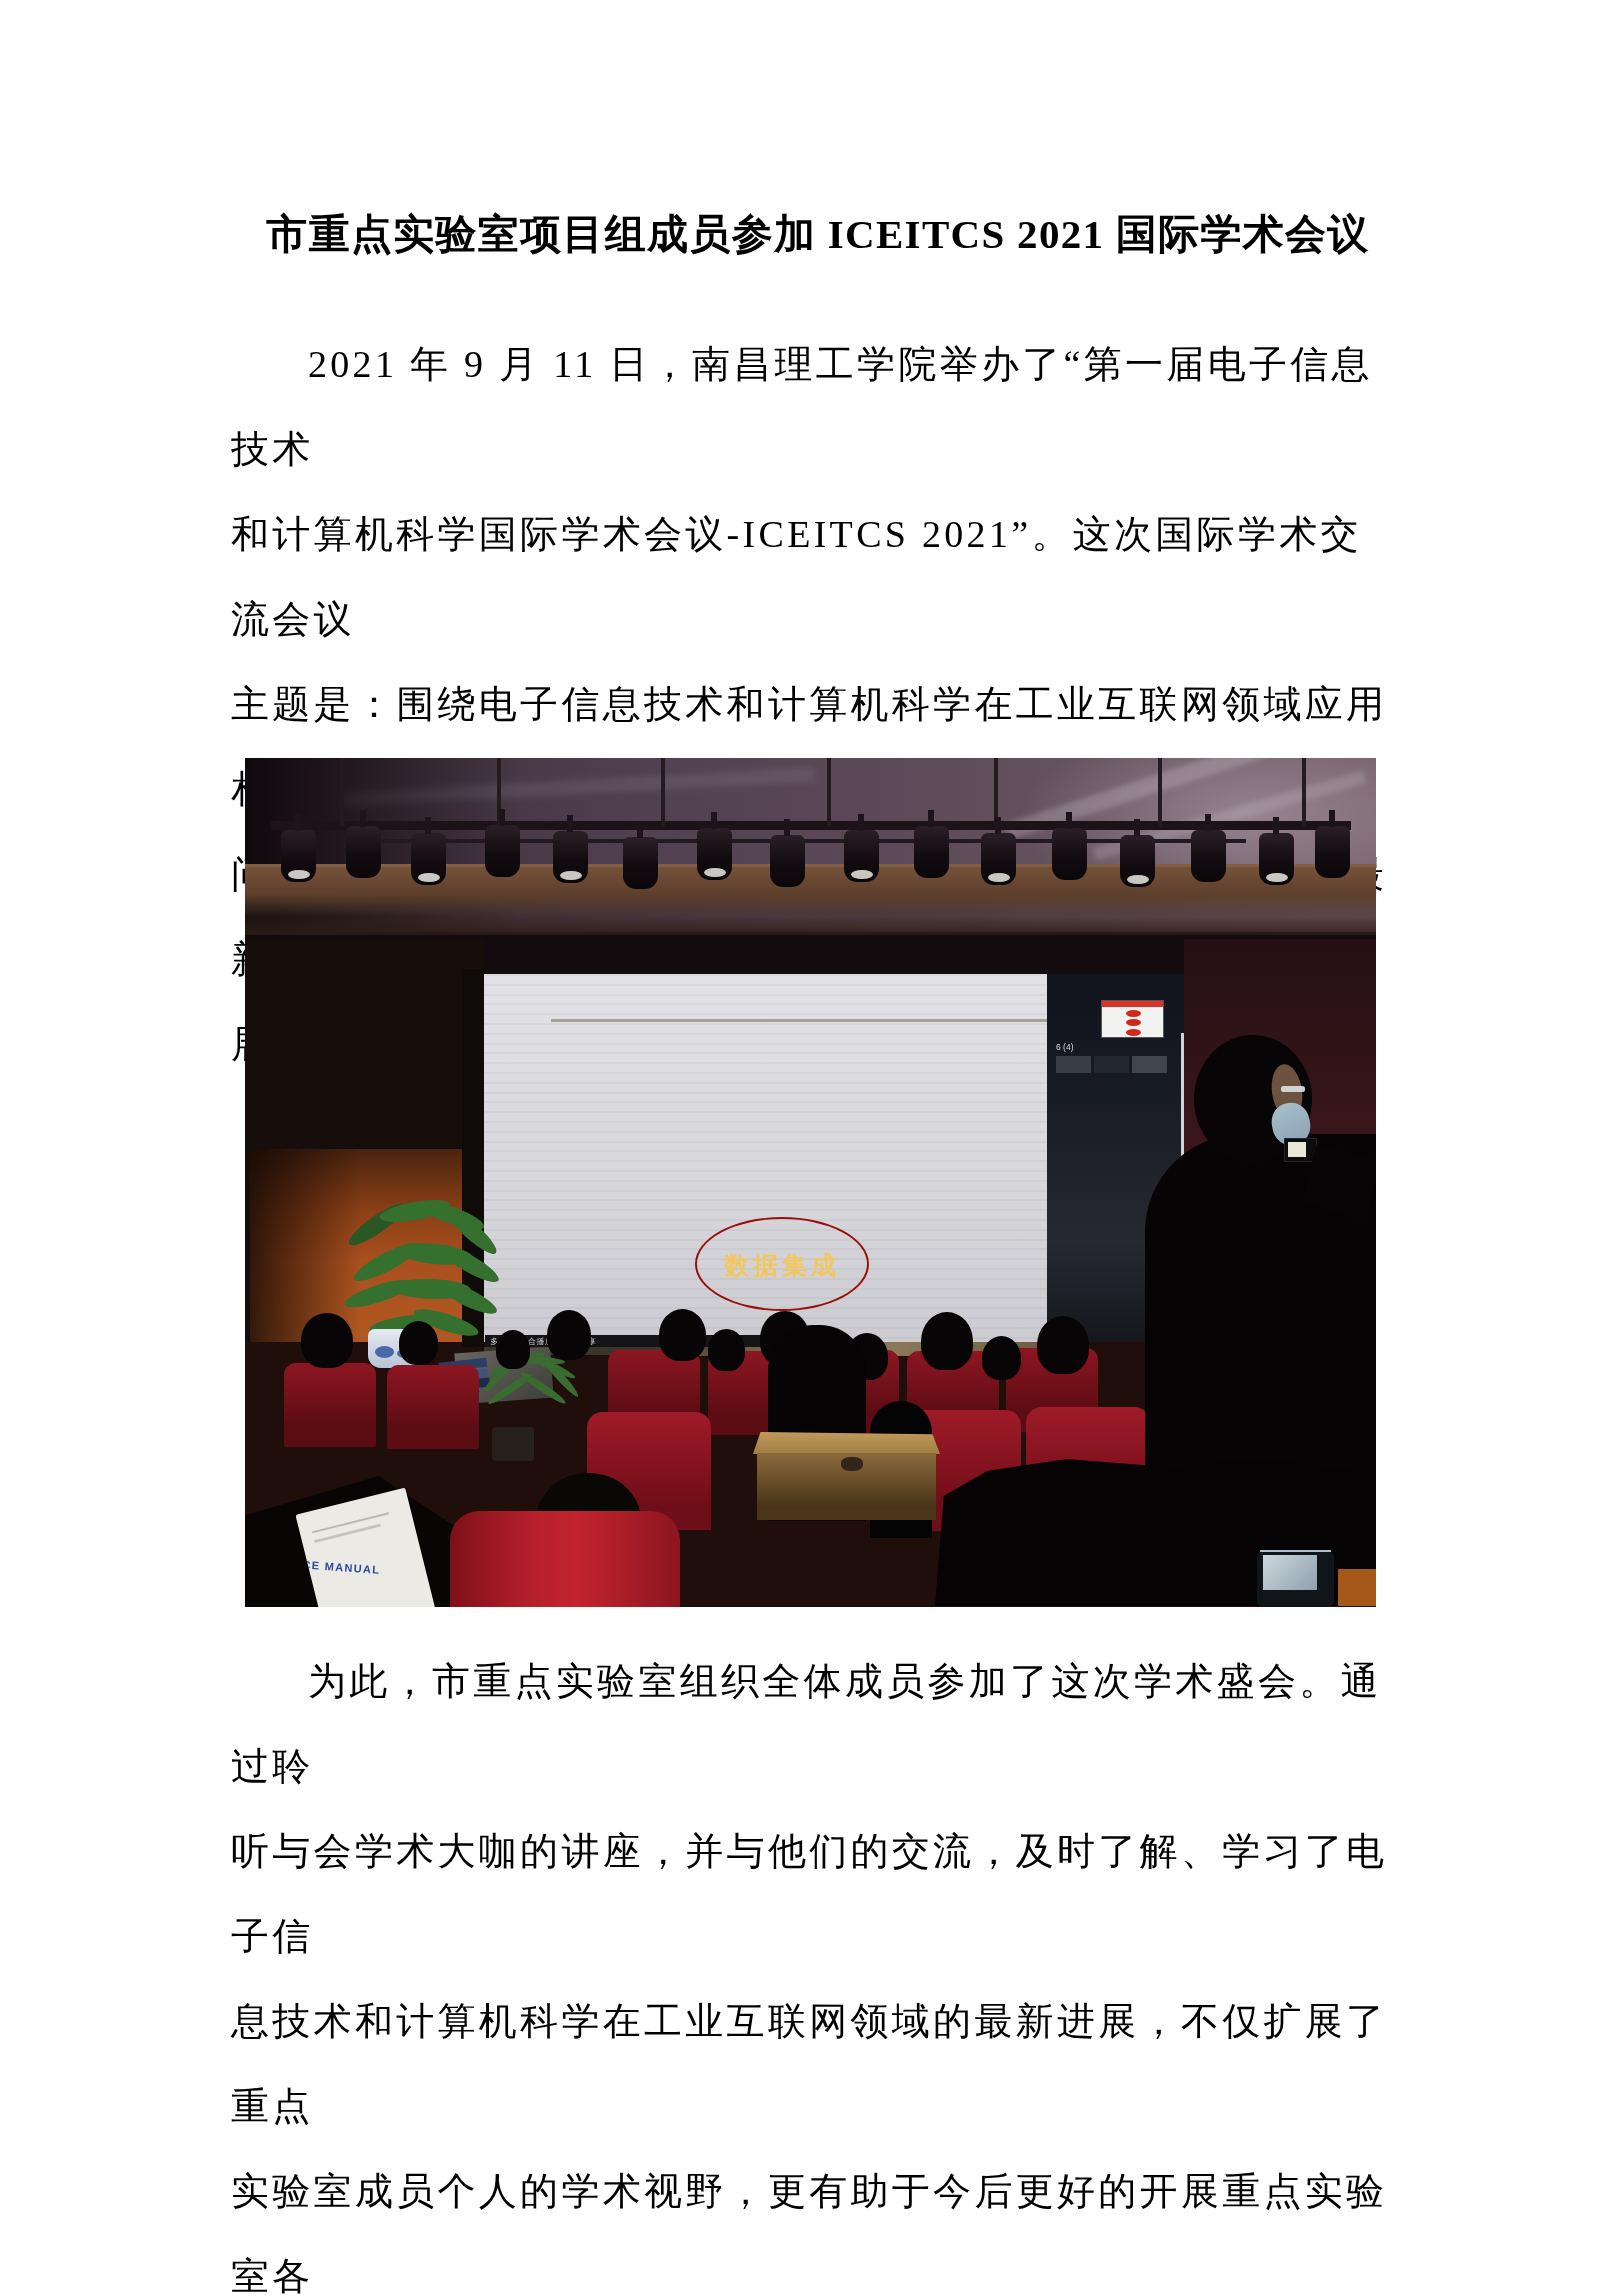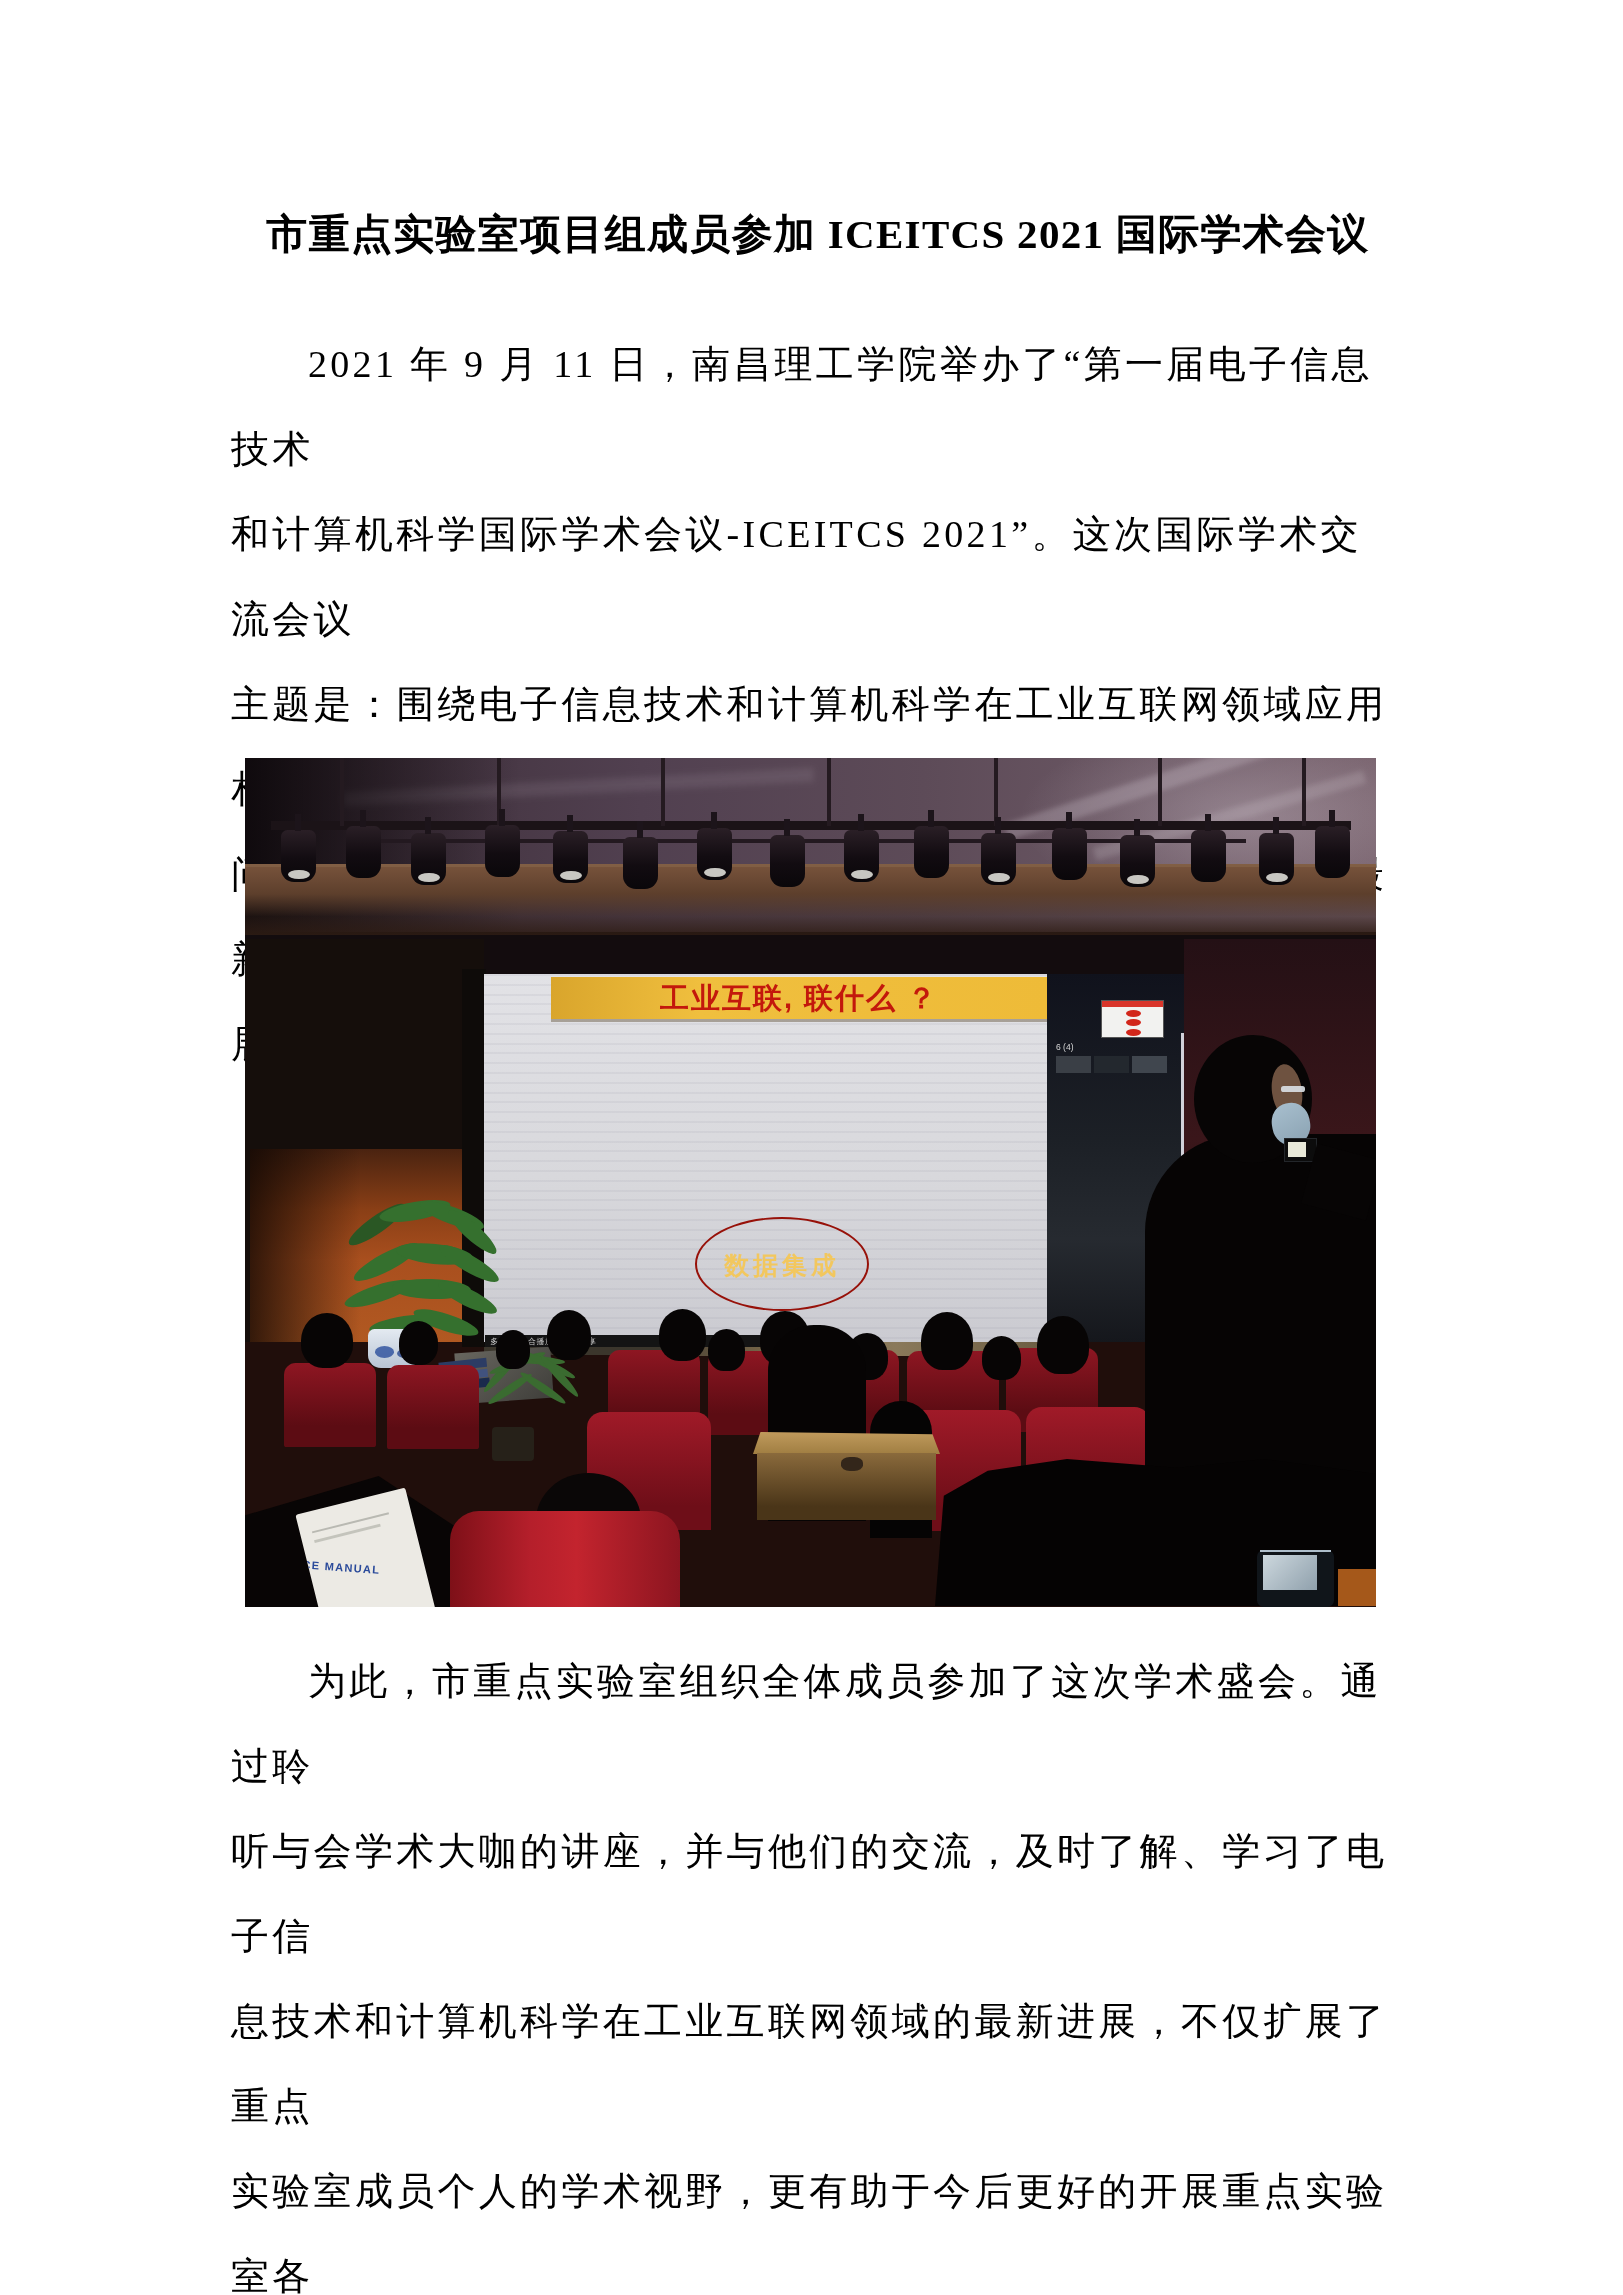--- a/index.html
+++ b/index.html
@@ -164,23 +164,20 @@
     <div class="abs" style="left:5.2px;top:391px;width:232px;height:202px;background:linear-gradient(180deg,#4a2310 0%,#8a3f16 30%,#a94f1e 55%,#b25a22 100%);"></div>
     <div class="abs" style="left:5.2px;top:391px;width:111px;height:202px;background:linear-gradient(90deg,rgba(10,4,2,0.75),rgba(10,4,2,0));"></div>
     <div class="abs" style="left:939px;top:181px;width:192px;height:667px;background:linear-gradient(180deg,#241015 0%,#3a161a 30%,#1a0c0e 62%,#0b0707 100%);"></div>
 
     <div class="abs" style="left:0;top:584px;width:1131px;height:265px;background:#200e0b;"></div>
     <div class="abs" style="left:239px;top:581px;width:185px;height:15.7px;background:#3b362c;"></div>
     <div class="abs" style="left:422px;top:580px;width:381px;height:18.3px;background:linear-gradient(90deg,#4a4134 0%,#7d6c4c 30%,#8a795a 60%,#6b5c42 100%);"></div>
 
     <div class="abs" style="left:217px;top:211px;width:23.6px;height:378px;background:#0e0b09;"></div>
     <div class="screen-band" style="left:239px;top:216px;width:563px;height:368px;"></div>
-    <div class="abs" style="left:306px;top:219px;width:496px;height:42px;background:linear-gradient(90deg,#d9a52c 0%,#f0bf3e 30%,#eebb38 100%);text-align:center;">
-      <span style="font-family:'Liberation Sans',sans-serif;font-weight:bold;font-size:29px;line-height:42px;color:#c3180c;letter-spacing:2px;">工业互联, 联什么 ？</span>
-    </div>
     <div class="abs" style="left:306px;top:261px;width:496px;height:3.3px;background:rgba(60,40,10,0.35);"></div>
 
     <div class="bubble" style="top:459px;">数据集成</div>
 
     <div class="abs" style="left:240px;top:577px;width:277px;height:12.4px;background:#141414;overflow:hidden;">
       <span style="font-family:'Liberation Sans',sans-serif;font-size:7.9px;line-height:12.4px;color:#cfcfcf;padding-left:5.2px;letter-spacing:0.7px;">多媒体-联合播放 | 屏幕共享</span>
     </div>
 
     <div class="abs" style="left:802px;top:216px;width:137px;height:368px;background:linear-gradient(180deg,#10121c 0%,#1c2026 45%,#262a30 72%,#15171c 100%);"></div>
     <div class="abs" style="left:856px;top:242px;width:63px;height:38px;background:#f2f2f0;border:0.7px solid #555;">

